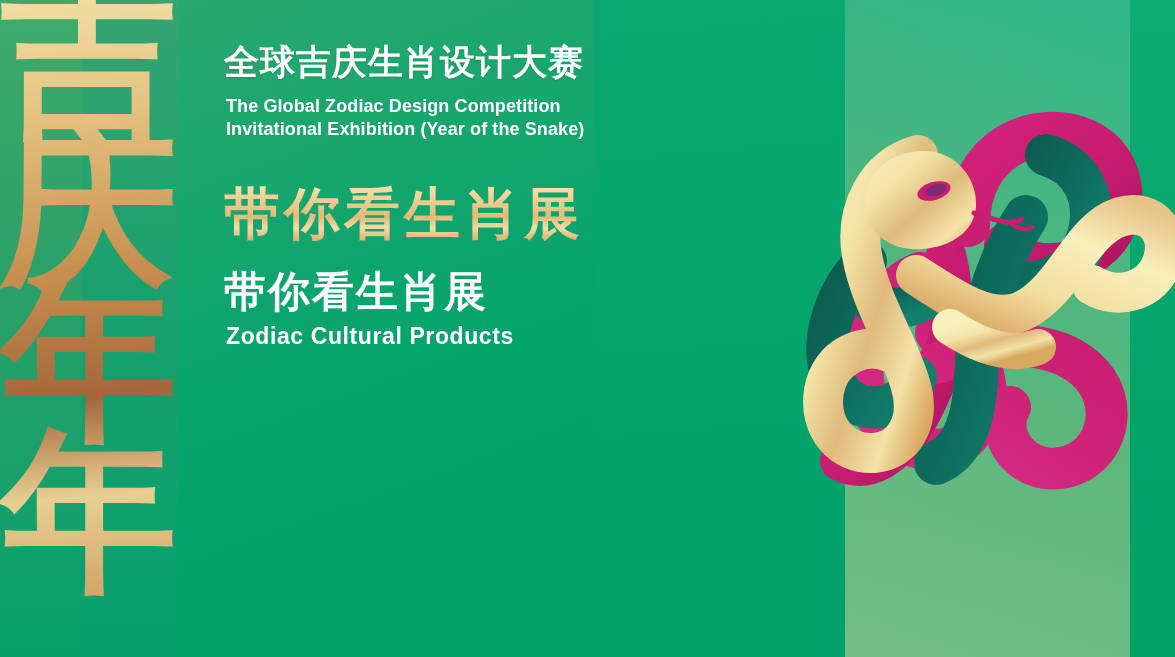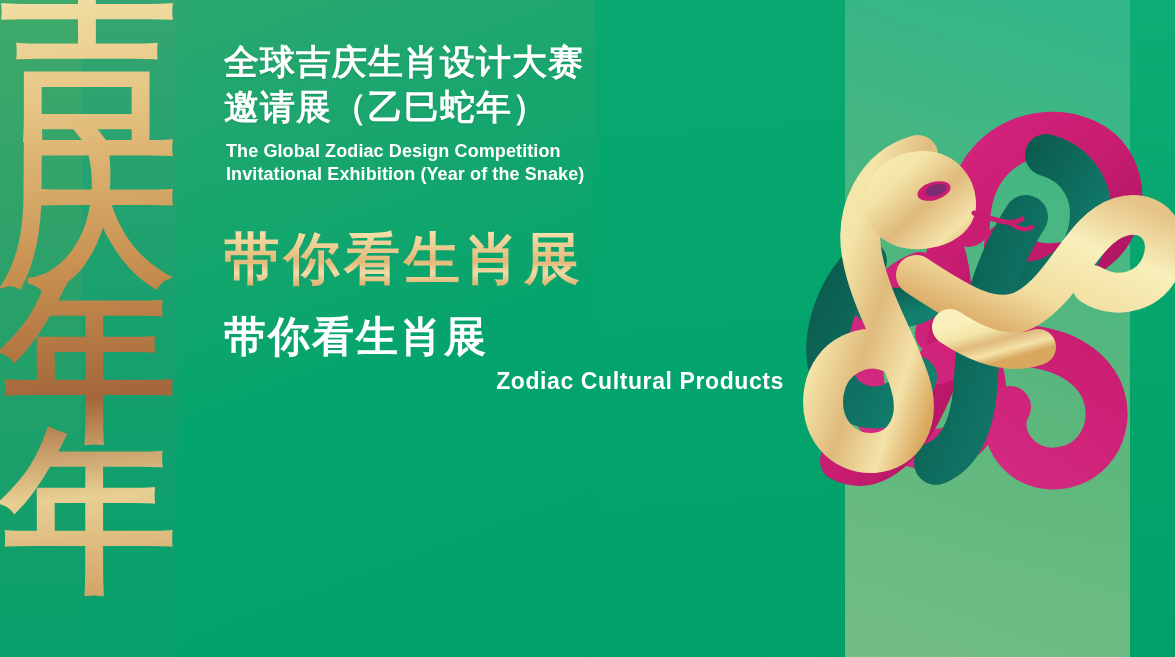--- a/index.html
+++ b/index.html
@@ -121,21 +121,20 @@
     letter-spacing: 2px;
     line-height: 1.1;
     font-family: "DejaVu Sans", "Liberation Sans", sans-serif;
   }
   #sub-en {
     margin: 8px 0 0 2px;
     color: #ffffff;
     font-size: 23px;
     font-weight: 700;
     letter-spacing: 0.6px;
-    text-align: right;
   }
 
   
   #snake-art {
     position: absolute;
     left: 770px;
     top: 95px;
     width: 410px;
     height: 400px;
   }
@@ -158,21 +157,20 @@
     <span>吉</span>
     <span>庆</span>
     <span>年</span>
     <span>年</span>
   </div>
 
   <div id="text-block">
 
     <div>
       <div class="cn-head">全球吉庆生肖设计大赛</div>
-      <div class="cn-head">邀请展（乙巳蛇年）</div>
     </div>
 
     <div>
       <div class="en-head">The Global Zodiac Design Competition</div>
       <div class="en-head" style="margin-top:1px">Invitational Exhibition (Year of the Snake)</div>
     </div>
 
     <div id="main-title">带你看生肖展</div>
 
     <div id="sub-cn">带你看生肖展</div>

